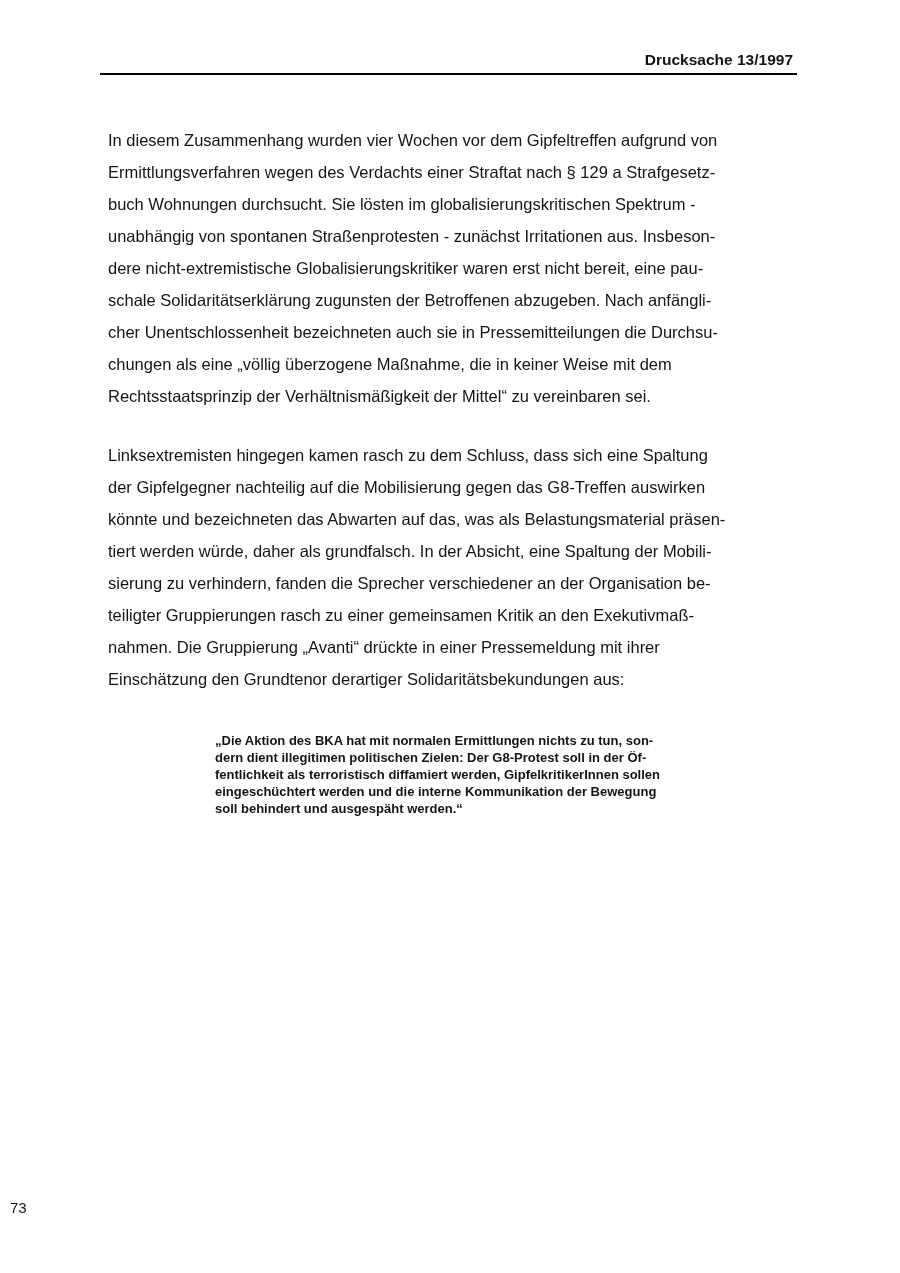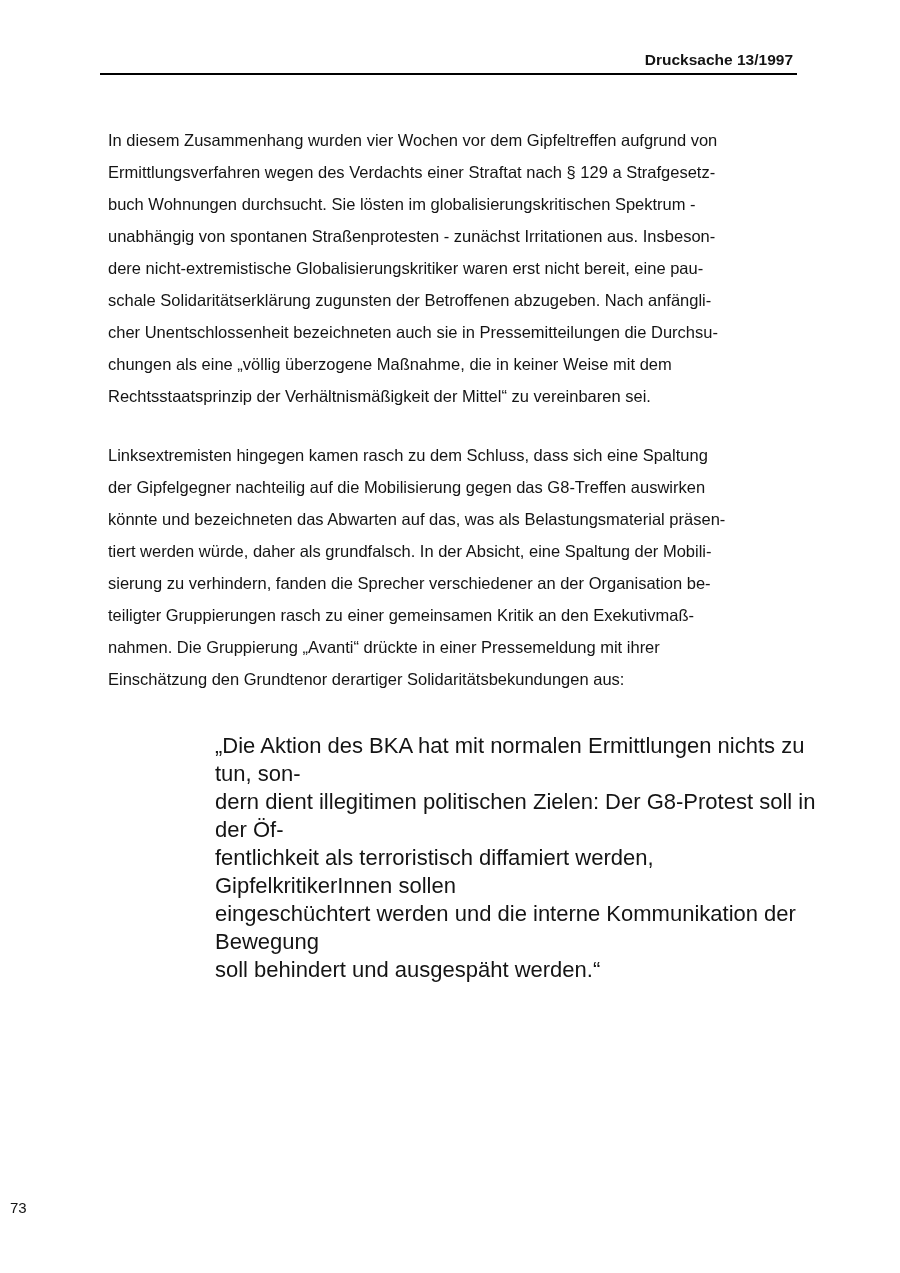--- a/index.html
+++ b/index.html
@@ -48,23 +48,24 @@
   }
   .doc-body p {
     margin: 0 0 27px 0;
     font-size: 16.5px;
     line-height: 32px;
     white-space: pre-line;
   }
   .doc-body blockquote {
     margin: 37px 0 31px 107px;
     padding: 0;
-    font-size: 22px;
-    line-height: 28px;
+    font-size: 13px;
+    line-height: 17px;
     white-space: pre-line;
+    font-weight: bold;
   }
   .page-footer {
     position: absolute;
     left: 10px;
     top: 1199px;
     width: 894px;
     text-align: left;
     font-size: 15px;
   }
 </style>

